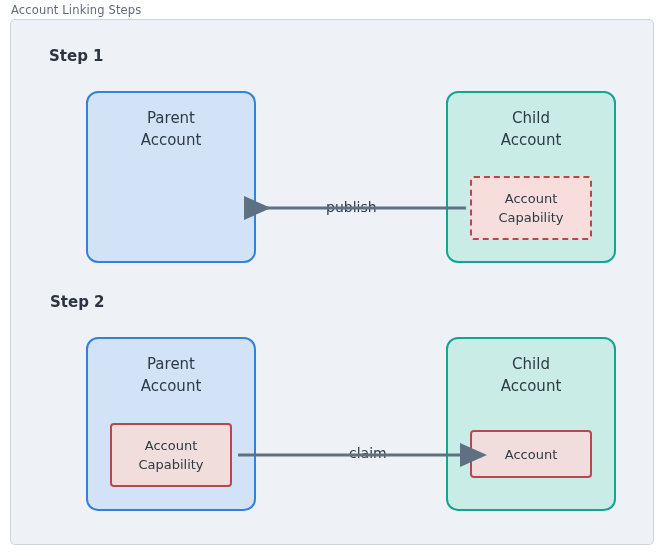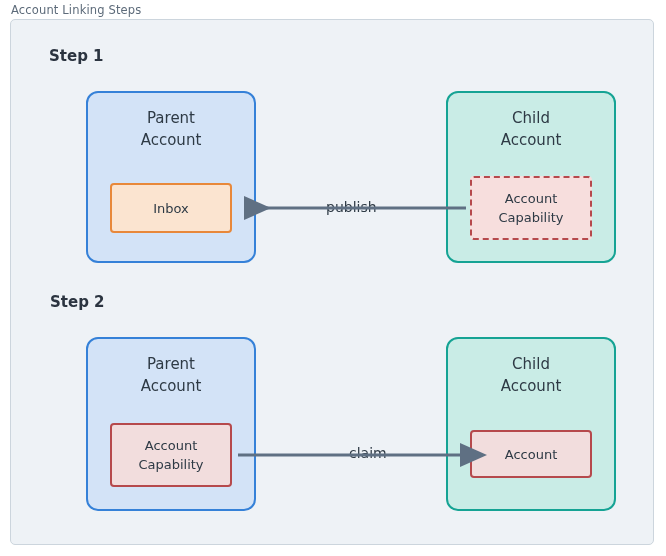--- a/index.html
+++ b/index.html
@@ -158,23 +158,20 @@
 
   <div class="step-label s1">Step 1</div>
 
   <div class="acct-box parent p1">
     <div class="acct-title">
       <div>Parent</div>
       <div>Account</div>
     </div>
   </div>
 
-  <div class="res-box inbox inbox-1">
-    <span>Inbox</span>
-  </div>
 
   <div class="acct-box child c1">
     <div class="acct-title">
       <div>Child</div>
       <div>Account</div>
     </div>
   </div>
 
   <div class="res-box cap-dashed cap-1">
     <div>

